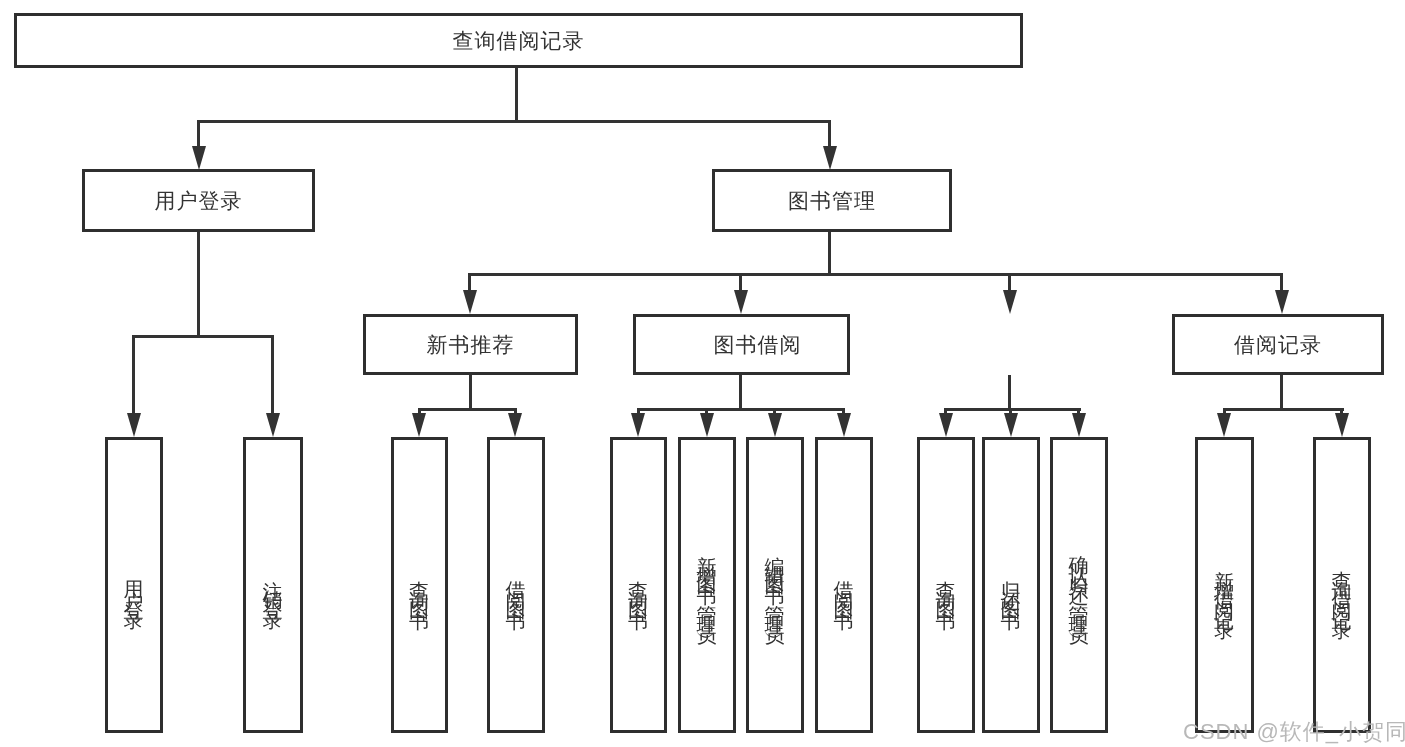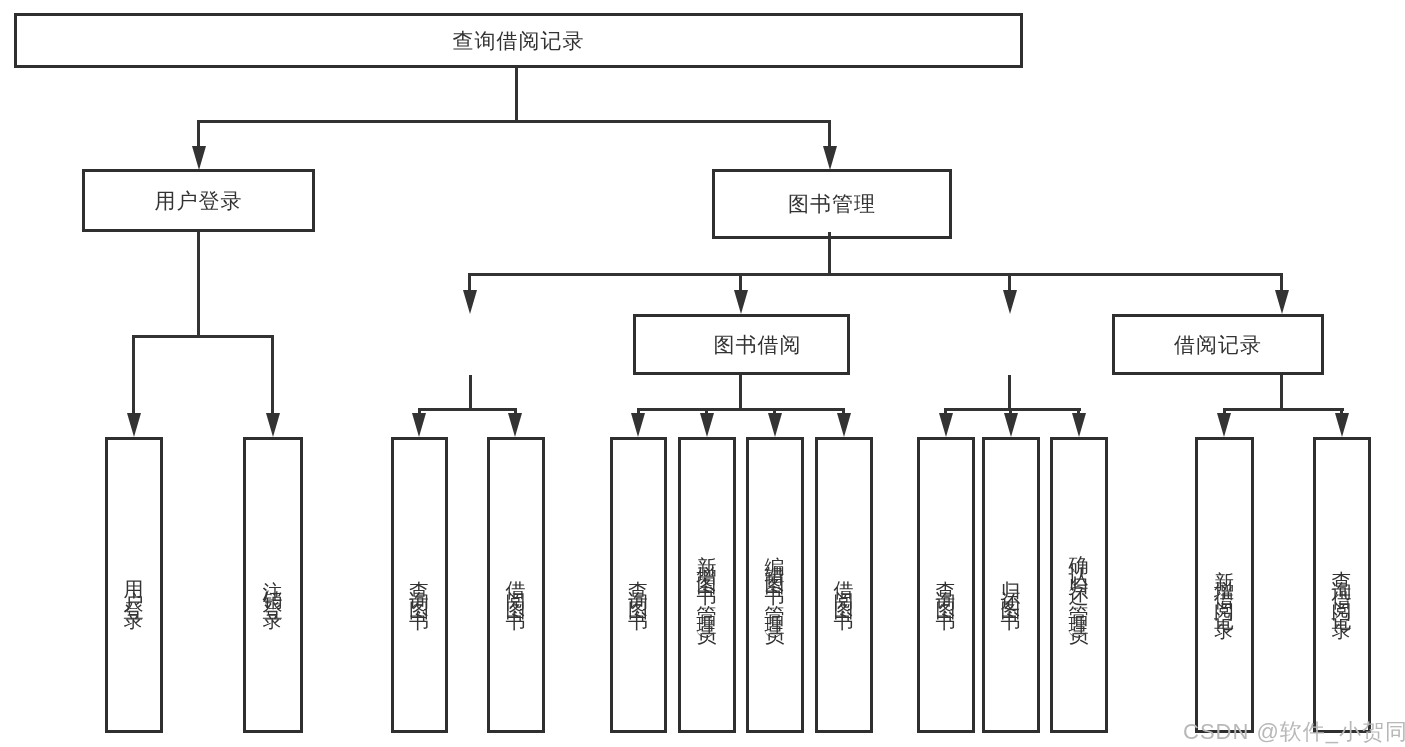--- a/index.html
+++ b/index.html
@@ -72,21 +72,21 @@
   <div class="vl" style="left:515px;top:68px;height:52px;"></div>
   <div class="hl" style="left:197px;top:120px;width:634px;"></div>
   <div class="vl" style="left:197px;top:120px;height:30px;"></div>
   <div class="ar" style="left:192px;top:146px;"></div>
   <div class="vl" style="left:828px;top:120px;height:30px;"></div>
   <div class="ar" style="left:823px;top:146px;"></div>
 
   <div class="hbox" style="left:82px;top:169px;width:233px;height:63px;">
     <span>用户登录</span>
   </div>
-  <div class="hbox" style="left:712px;top:169px;width:240px;height:70px;">
+  <div class="hbox" style="left:712px;top:169px;width:240px;height:63px;">
     <span>图书管理</span>
   </div>
 
   <div class="vl" style="left:197px;top:232px;height:103px;"></div>
   <div class="hl" style="left:132px;top:335px;width:142px;"></div>
   <div class="vl" style="left:132px;top:335px;height:80px;"></div>
   <div class="ar" style="left:127px;top:413px;"></div>
   <div class="vl" style="left:271px;top:335px;height:80px;"></div>
   <div class="ar" style="left:266px;top:413px;"></div>
 
@@ -94,24 +94,27 @@
   <div class="hl" style="left:468px;top:273px;width:815px;"></div>
   <div class="vl" style="left:468px;top:273px;height:19px;"></div>
   <div class="ar" style="left:463px;top:290px;"></div>
   <div class="vl" style="left:739px;top:273px;height:19px;"></div>
   <div class="ar" style="left:734px;top:290px;"></div>
   <div class="vl" style="left:1008px;top:273px;height:19px;"></div>
   <div class="ar" style="left:1003px;top:290px;"></div>
   <div class="vl" style="left:1280px;top:273px;height:19px;"></div>
   <div class="ar" style="left:1275px;top:290px;"></div>
 
+  <div class="hbox" style="left:363px;top:314px;width:215px;height:61px;">
+    <span>新书推荐</span>
+  </div>
   <div class="hbox" style="left:633px;top:314px;width:217px;height:61px;padding-left:32px;">
     <span>图书借阅</span>
   </div>
-  <div class="hbox" style="left:1112px;top:314px;width:212px;height:61px;">
+  <div class="hbox" style="left:1172px;top:314px;width:212px;height:61px;">
     <span>借阅记录</span>
   </div>
 
   <div class="vl" style="left:469px;top:375px;height:33px;"></div>
   <div class="hl" style="left:418px;top:408px;width:99px;"></div>
   <div class="vl" style="left:418px;top:408px;height:8px;"></div>
   <div class="ar" style="left:412px;top:413px;"></div>
   <div class="vl" style="left:514px;top:408px;height:8px;"></div>
   <div class="ar" style="left:508px;top:413px;"></div>
 

